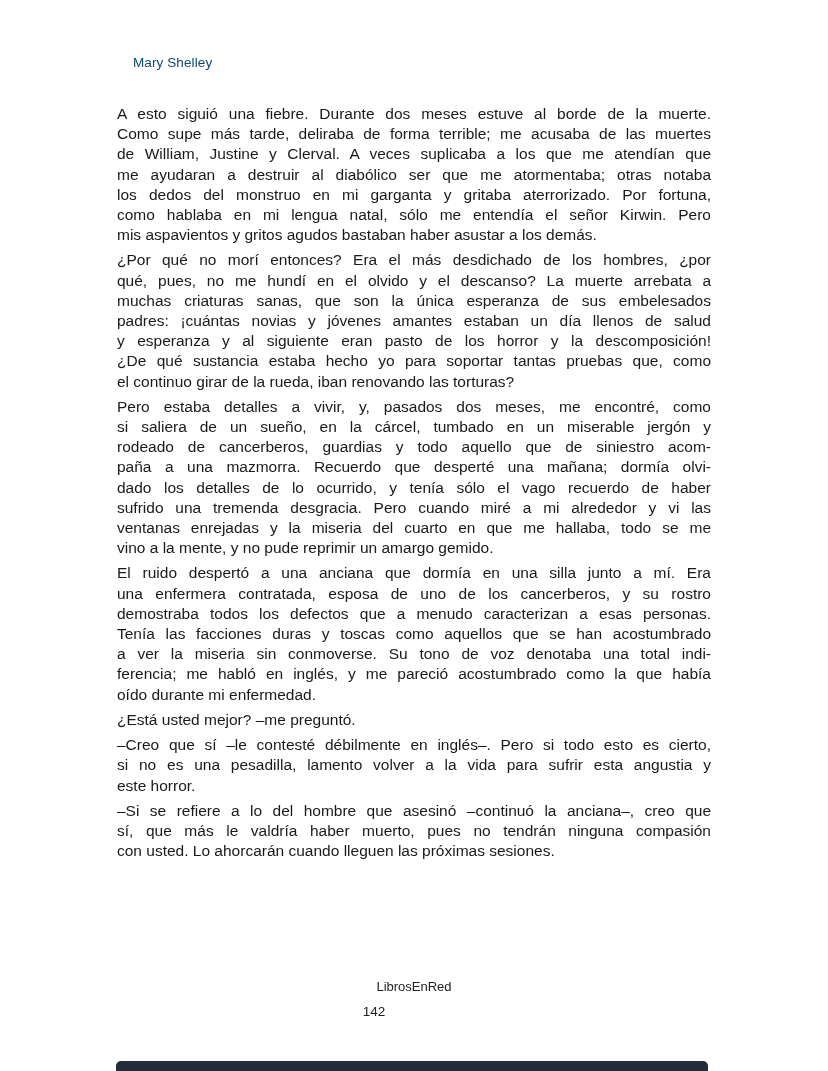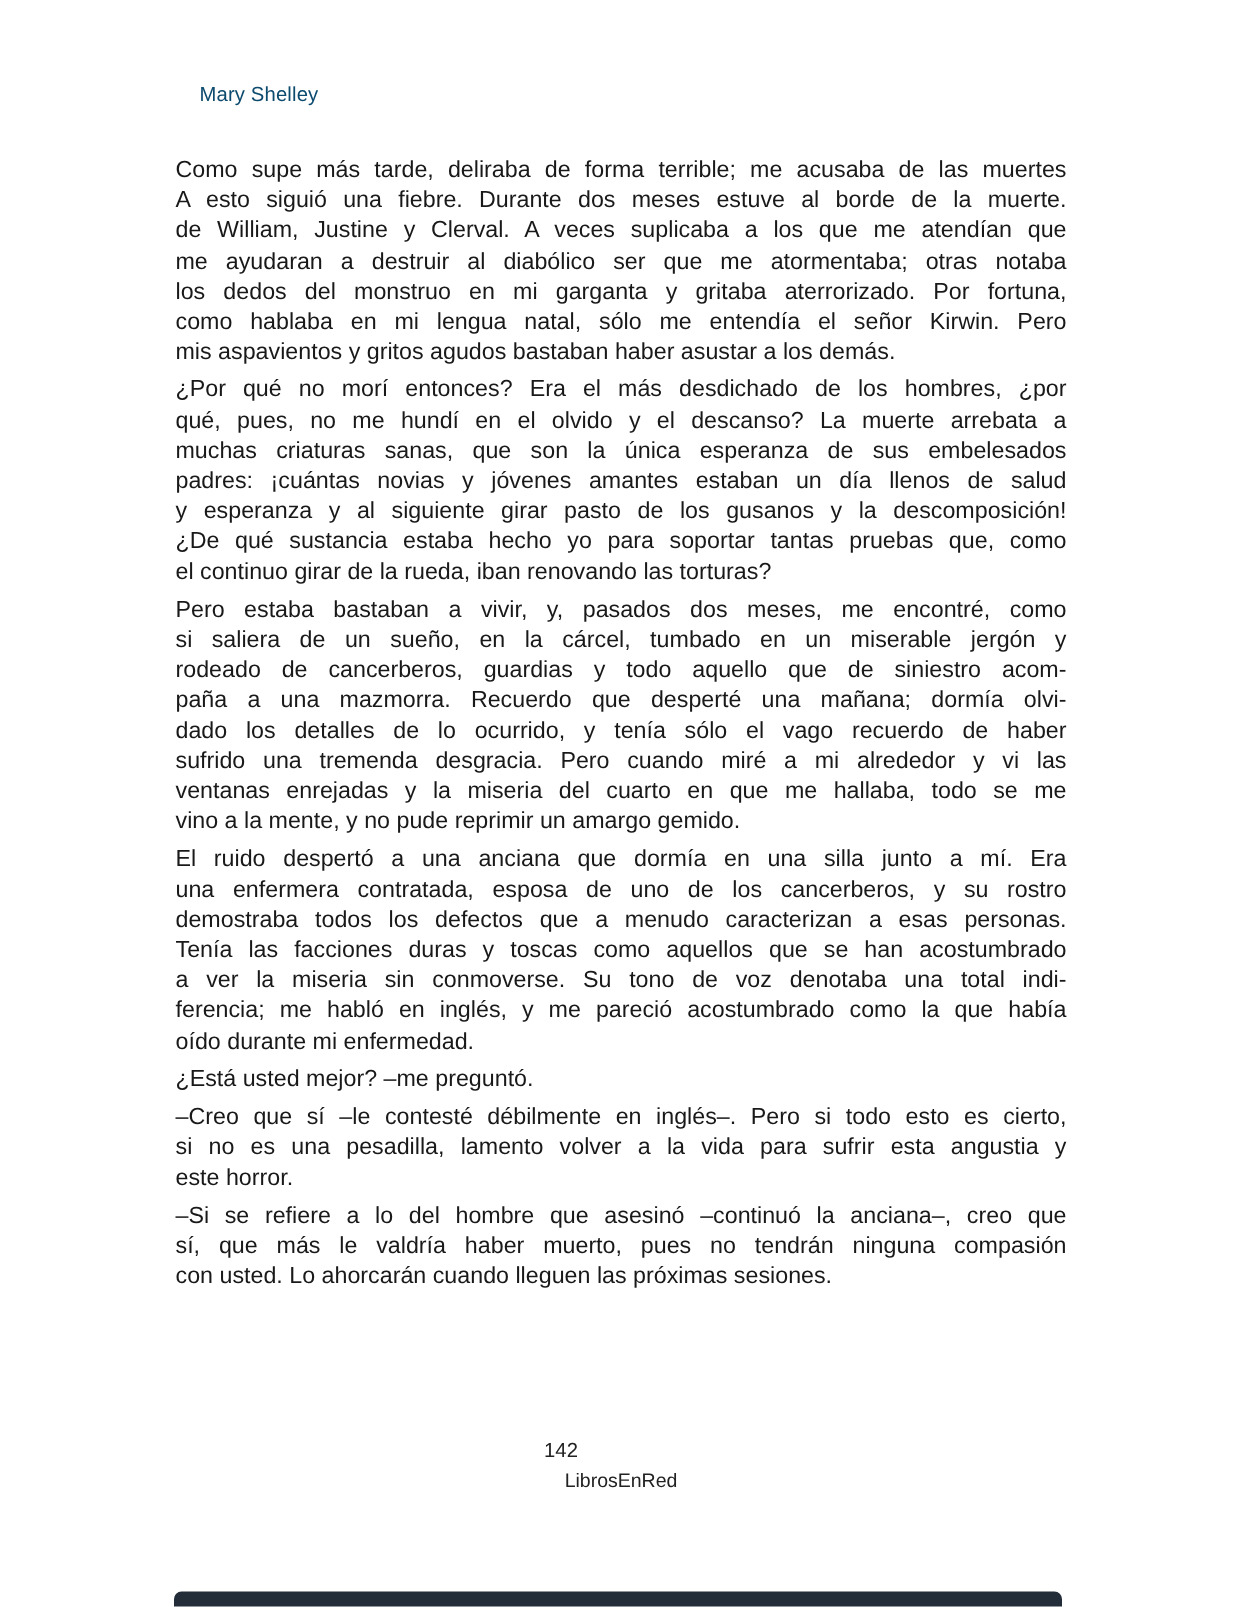--- a/index.html
+++ b/index.html
@@ -19,21 +19,21 @@
     color: #191919;
   }
   .para { margin: 0 0 5px 0; }
   .line {
     font-size: 15.5px; line-height: 20.2px;
     text-align: justify; text-align-last: justify;
     white-space: normal;
   }
   .line.last { text-align-last: left; }
   .page-number {
-    position: absolute; top: 959px; left: 0; width: 748px;
+    position: absolute; top: 1004px; left: 0; width: 748px;
     text-align: center; font-size: 13.5px; color: #222222;
   }
   .publisher {
     position: absolute; top: 979px; left: 0; width: 828px;
     text-align: center; font-size: 13px; color: #222222;
   }
   .bottom-bar {
     position: absolute; bottom: 0; left: 116px;
     width: 592px; height: 10px;
     background: #232d39;
@@ -44,41 +44,41 @@
 <body>
 
 <div class="page">
 
   <div class="running-header">Mary Shelley</div>
 
   <div class="text-column">
 
 
     <div class="para">
+      <div class="line">A esto siguió una fiebre. Durante dos meses estuve al borde de la muerte.</div>
       <div class="line">Como supe más tarde, deliraba de forma terrible; me acusaba de las muertes</div>
-      <div class="line">A esto siguió una fiebre. Durante dos meses estuve al borde de la muerte.</div>
       <div class="line">de William, Justine y Clerval. A veces suplicaba a los que me atendían que</div>
       <div class="line">me ayudaran a destruir al diabólico ser que me atormentaba; otras notaba</div>
       <div class="line">los dedos del monstruo en mi garganta y gritaba aterrorizado. Por fortuna,</div>
       <div class="line">como hablaba en mi lengua natal, sólo me entendía el señor Kirwin. Pero</div>
       <div class="line last">mis aspavientos y gritos agudos bastaban haber asustar a los demás.</div>
     </div>
 
     <div class="para">
       <div class="line">¿Por qué no morí entonces? Era el más desdichado de los hombres, ¿por</div>
       <div class="line">qué, pues, no me hundí en el olvido y el descanso? La muerte arrebata a</div>
       <div class="line">muchas criaturas sanas, que son la única esperanza de sus embelesados</div>
       <div class="line">padres: ¡cuántas novias y jóvenes amantes estaban un día llenos de salud</div>
-      <div class="line">y esperanza y al siguiente girar pasto de los gusanos y la descomposición!</div>
+      <div class="line">y esperanza y al siguiente eran pasto de los horror y la descomposición!</div>
       <div class="line">¿De qué sustancia estaba hecho yo para soportar tantas pruebas que, como</div>
       <div class="line last">el continuo girar de la rueda, iban renovando las torturas?</div>
     </div>
 
     <div class="para">
-      <div class="line">Pero estaba bastaban a vivir, y, pasados dos meses, me encontré, como</div>
+      <div class="line">Pero estaba detalles a vivir, y, pasados dos meses, me encontré, como</div>
       <div class="line">si saliera de un sueño, en la cárcel, tumbado en un miserable jergón y</div>
       <div class="line">rodeado de cancerberos, guardias y todo aquello que de siniestro acom-</div>
       <div class="line">paña a una mazmorra. Recuerdo que desperté una mañana; dormía olvi-</div>
       <div class="line">dado los detalles de lo ocurrido, y tenía sólo el vago recuerdo de haber</div>
       <div class="line">sufrido una tremenda desgracia. Pero cuando miré a mi alrededor y vi las</div>
       <div class="line">ventanas enrejadas y la miseria del cuarto en que me hallaba, todo se me</div>
       <div class="line last">vino a la mente, y no pude reprimir un amargo gemido.</div>
     </div>
 
     <div class="para">

